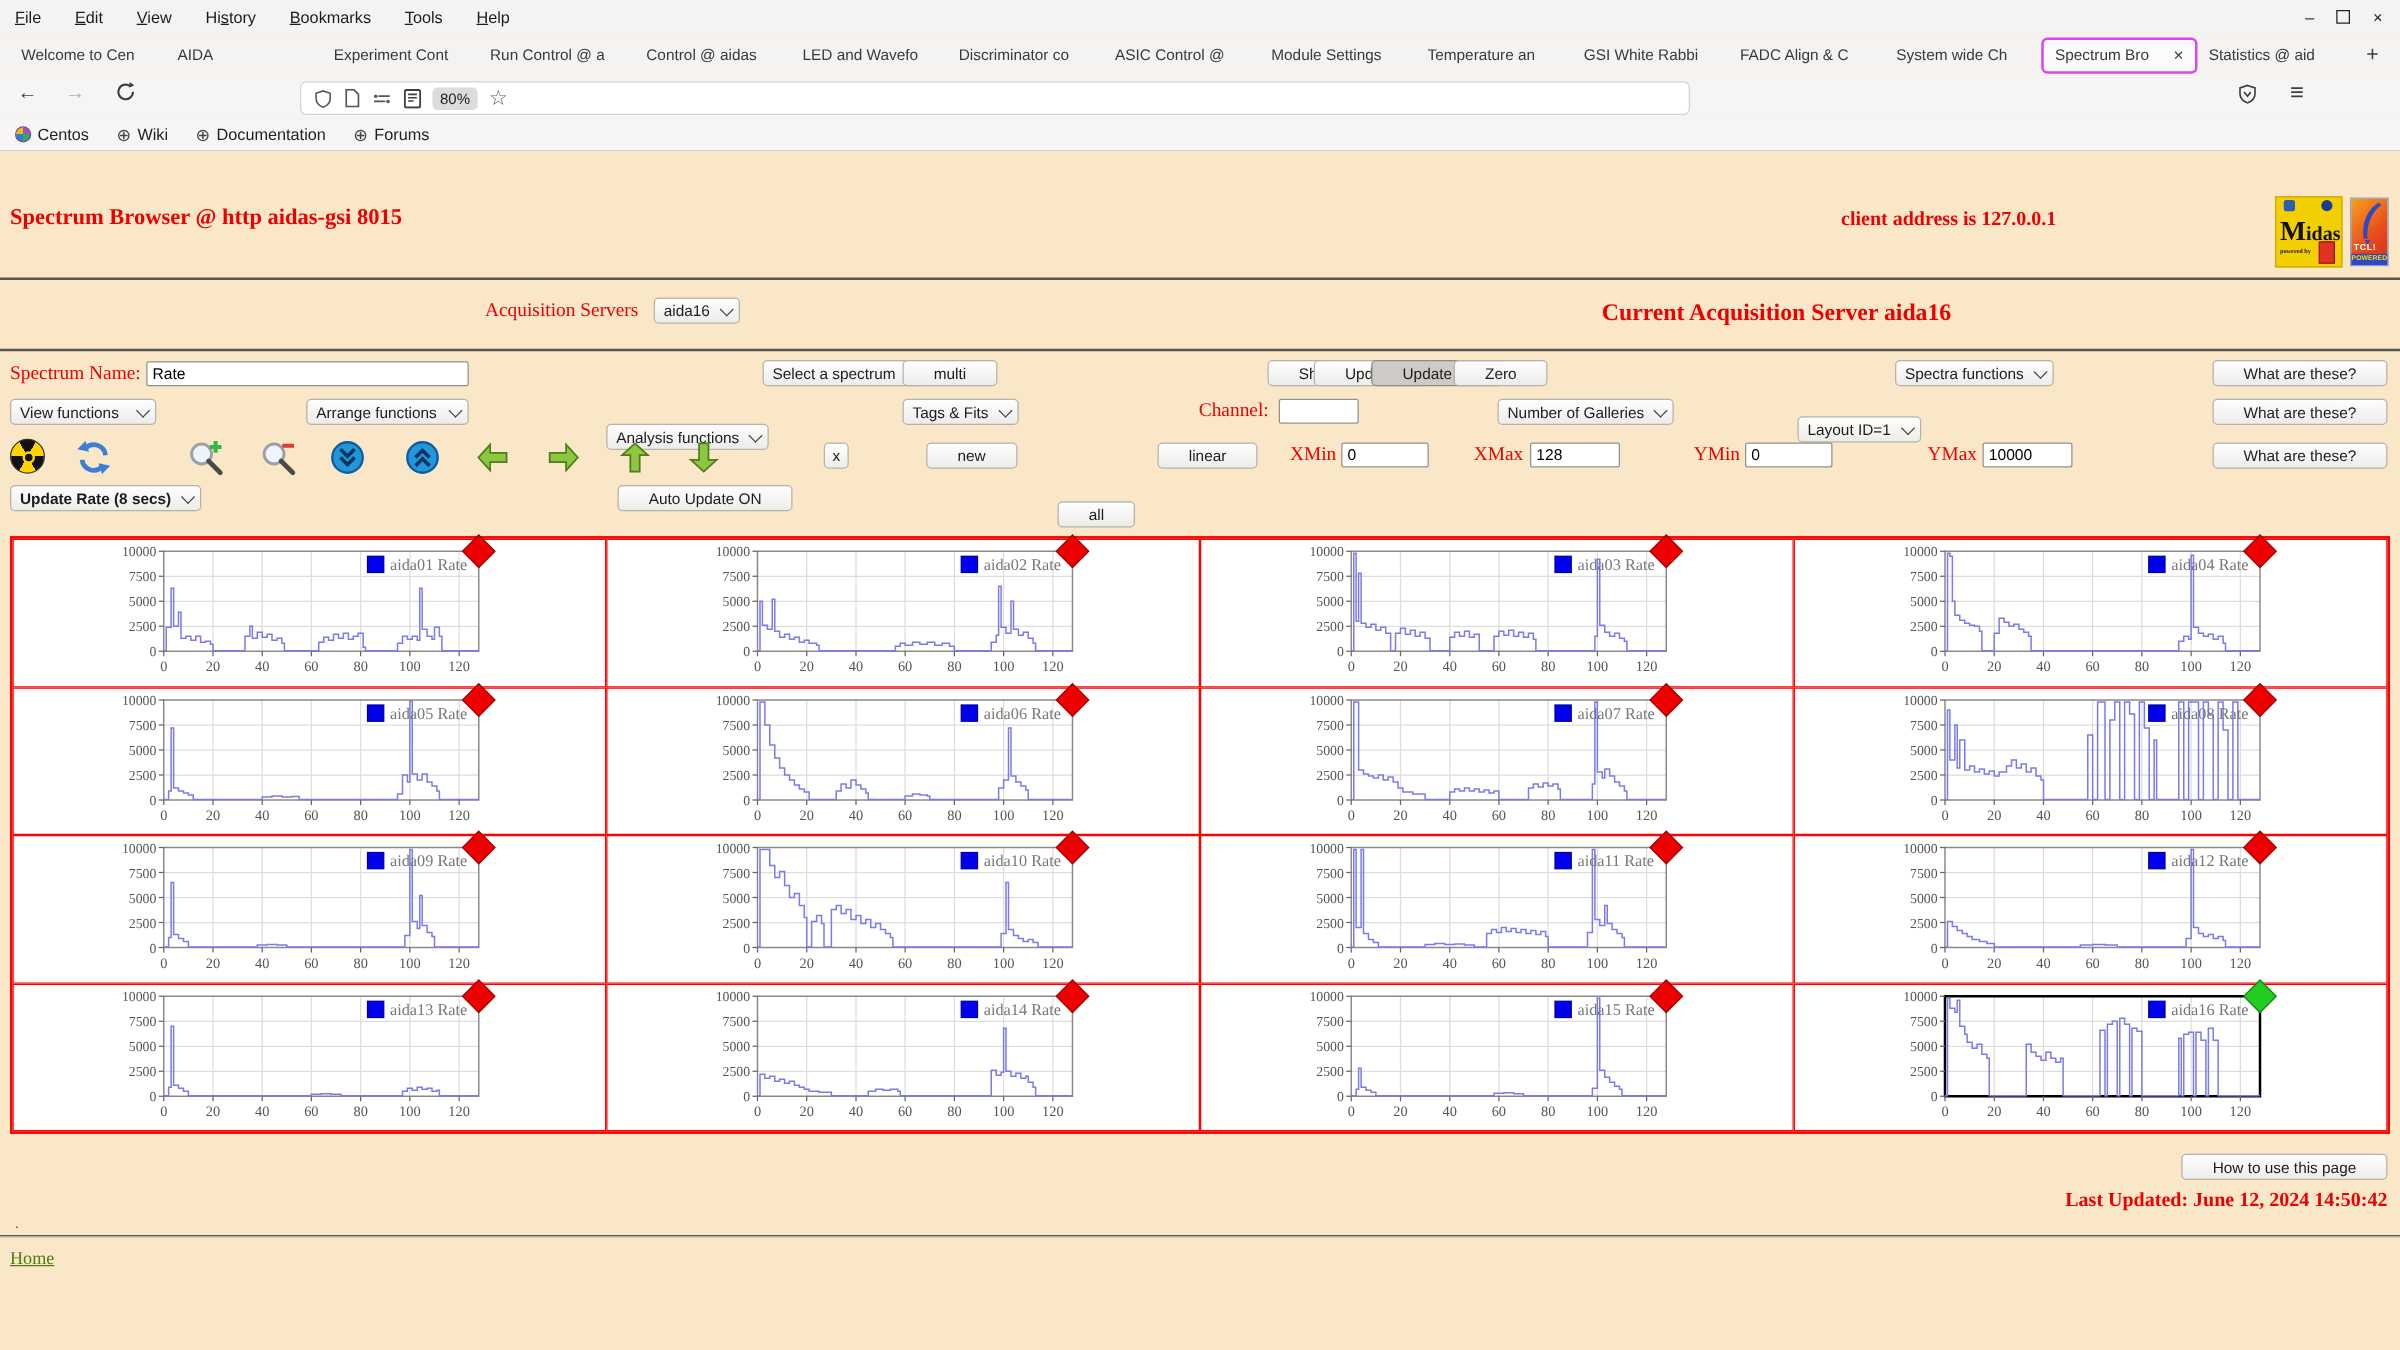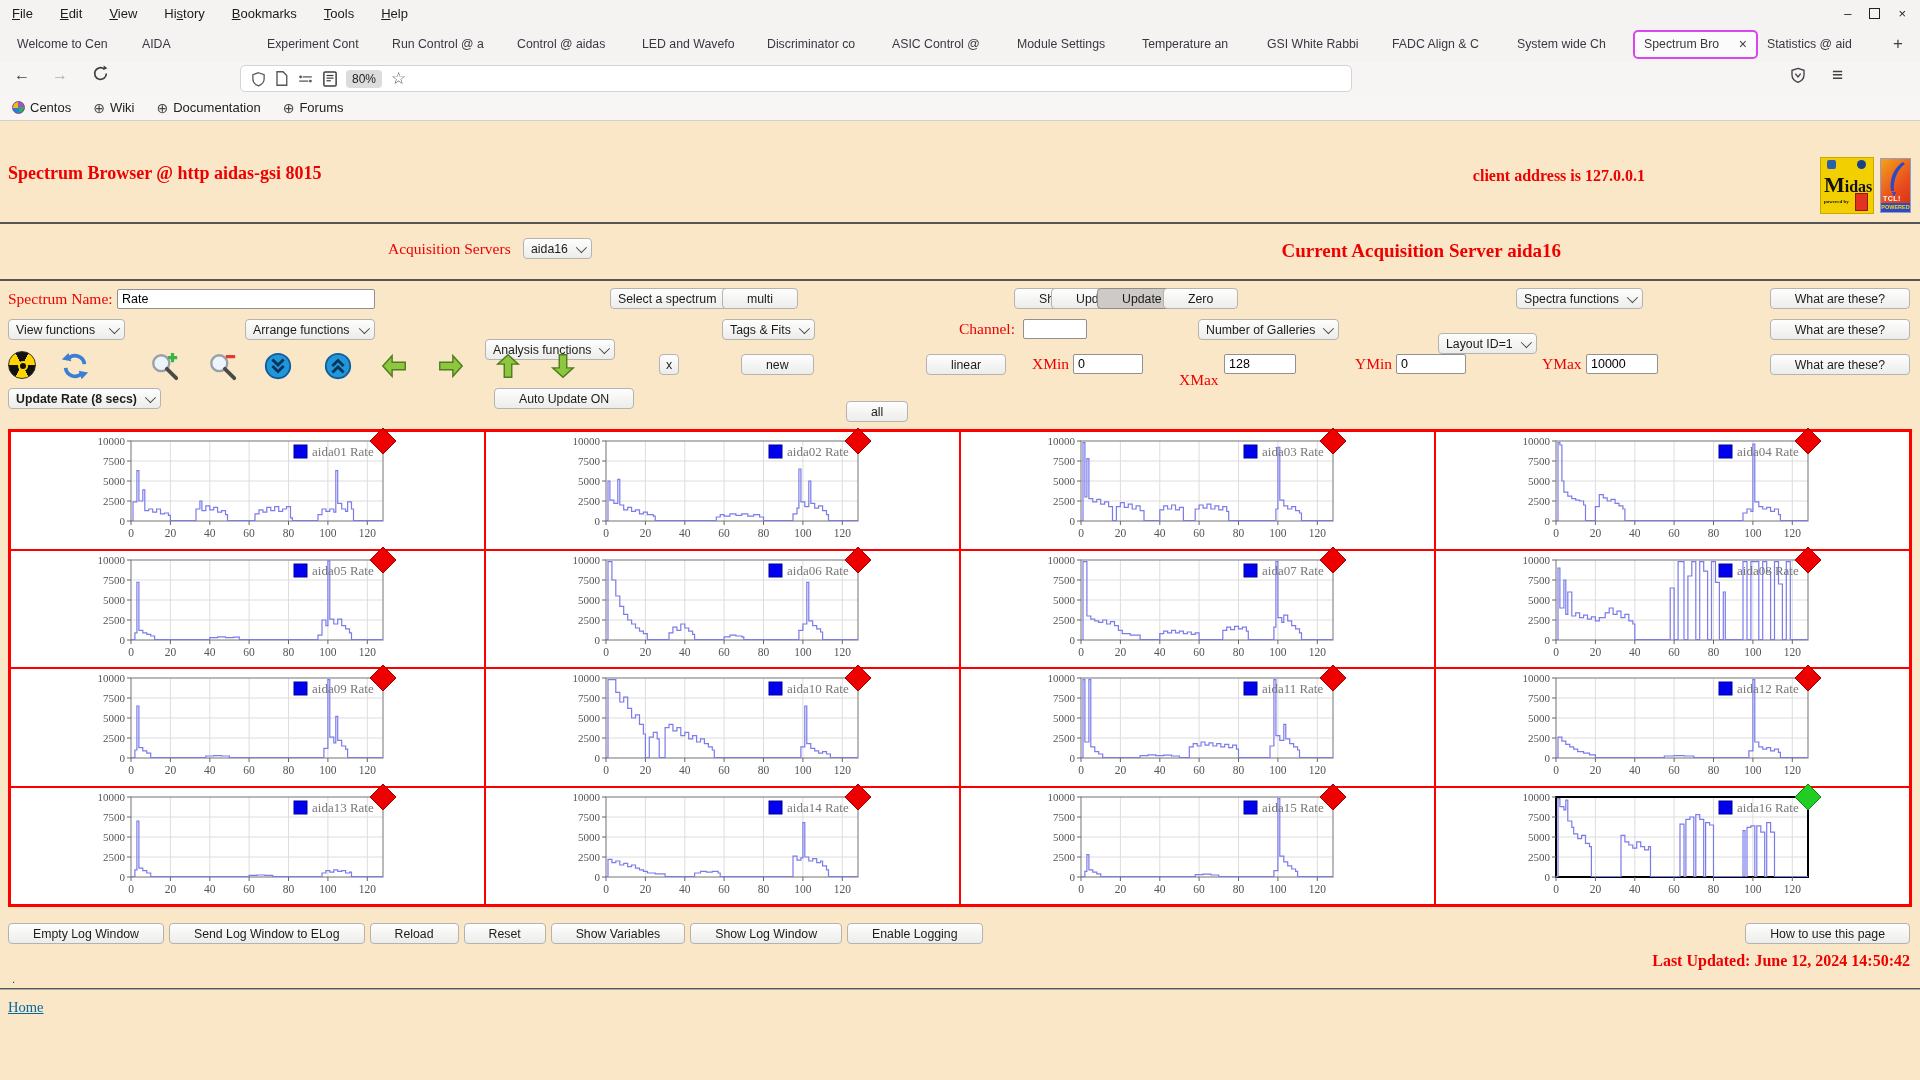--- a/index.html
+++ b/index.html
@@ -59,21 +59,21 @@
   .midas .mtitle{position:absolute;left:3px;top:14px;font-size:16px;font-weight:bold;}
   .midas .mtitle .bigM{font-size:22px;}
   .midas .pb{position:absolute;left:3px;bottom:9px;font-size:5px;font-weight:bold;}
   .midas .mini{position:absolute;right:5px;bottom:2px;width:13px;height:18px;background:#e23222;border:1px solid #8e1a10;box-sizing:border-box;}
   .midas .d1{position:absolute;left:6px;top:2px;width:9px;height:9px;background:#2a5fae;border-radius:2px;}
   .midas .d2{position:absolute;right:7px;top:2px;width:9px;height:9px;background:#1a3f8e;border-radius:50%;}
   .tcl{position:absolute;left:1880px;top:37px;width:31px;height:55px;background:linear-gradient(135deg,#f5a21b,#e8491d 60%,#d03014);border:1px solid #8d9ecf;box-sizing:border-box;overflow:hidden;}
   .tcl .feather{position:absolute;left:4px;top:2px;width:22px;height:38px;}
   .tcl .tcltxt{position:absolute;left:2px;bottom:10px;font-size:7px;color:#fff;font-weight:bold;letter-spacing:.5px;}
   .tcl .pow{position:absolute;left:0;bottom:0;width:100%;height:9px;background:#2c49c8;color:#ffd400;font-size:5.5px;text-align:center;line-height:9px;font-weight:bold;}
-  .home-link{font-family:"Liberation Serif",serif;color:#0369a1;text-decoration:underline;font-size:14.5px;}
+  .home-link{font-family:"Liberation Serif",serif;color:#4d7c0f;text-decoration:underline;font-size:14.5px;}
   .dot{font-size:11px;color:#333;}
 </style>
 </head>
 <body>
 
 <div class="menubar">
     <span class="menu-item"><u>F</u>ile</span>
     <span class="menu-item"><u>E</u>dit</span>
     <span class="menu-item"><u>V</u>iew</span>
     <span class="menu-item">Hi<u>s</u>tory</span>
@@ -297,21 +297,21 @@
             <path d="M4 12h14V5l10 11-10 11v-7H4z" fill="#8dc63f" stroke="#4e7d1e" stroke-width="1.5"></path>
           </g>
         </svg></span>
     </div>
   <div class="btn" style="left:659px;top:233px;padding:0 6px;">x</div>
   <div class="btn" style="left:741px;top:233px;">new</div>
   <div class="btn" style="left:846px;top:233px;margin-top:47px;">all</div>
   <div class="btn" style="left:926px;top:233px;">linear</div>
   <div class="abs serif-red" style="left:1032px;top:234px;font-size:15.5px;">XMin</div>
   <input class="tinput" style="left: 1073px; top: 233px; width: 70px;" value="0">
-  <div class="abs serif-red" style="left:1179px;top:250px;font-size:15.5px;">XMax</div>
+  <div class="abs serif-red" style="left:1179px;top:234px;font-size:15.5px;">XMax</div>
   <input class="tinput" style="left: 1224px; top: 233px; width: 72px;" value="128">
   <div class="abs serif-red" style="left:1355px;top:234px;font-size:15.5px;">YMin</div>
   <input class="tinput" style="left: 1396px; top: 233px; width: 70px;" value="0">
   <div class="abs serif-red" style="left:1542px;top:234px;font-size:15.5px;">YMax</div>
   <input class="tinput" style="left: 1586px; top: 233px; width: 72px;" value="10000">
   <div class="btn" style="right:10px;top:233px;">What are these?</div>
 
   <div class="sel" style="left:8px;top:267px;min-width:122px;font-weight:bold;">
       <span>Update Rate (8 secs)</span>
       <span class="chev"></span>
@@ -1002,27 +1002,18 @@
           <line class="tk" x1="284.3" y1="88" x2="284.3" y2="92"></line>
           <text class="xtl" x="284.3" y="104">120</text>
           <path class="series" d="M 48.0 87.5 H 50.0 V 9.6 H 51.9 V 17.6 H 55.9 V 20.8 H 57.8 V 11.2 H 59.8 V 32.0 H 63.8 V 38.4 H 65.7 V 44.8 H 69.7 V 49.6 H 73.6 V 46.4 H 77.5 V 54.4 H 81.5 V 57.6 H 83.4 V 87.5 H 113.0 V 46.4 H 116.9 V 52.8 H 120.8 V 56.0 H 124.8 V 59.2 H 128.7 V 52.8 H 132.7 V 57.6 H 136.6 V 60.8 H 140.5 V 57.6 H 142.5 V 87.5 H 172.0 V 35.2 H 176.0 V 87.5 H 177.9 V 30.4 H 181.9 V 28.0 H 185.8 V 87.5 H 187.8 V 25.6 H 191.7 V 30.4 H 195.7 V 87.5 H 197.6 V 33.6 H 201.6 V 36.0 H 205.5 V 87.5 H 235.0 V 41.6 H 237.0 V 87.5 H 239.0 V 38.4 H 242.9 V 36.8 H 246.8 V 87.5 H 248.8 V 36.8 H 252.8 V 43.2 H 256.7 V 87.5 H 258.7 V 33.6 H 262.6 V 43.2 H 266.5 V 87.5 H 300.0 V 87.5"></path>
           <rect x="211" y="12" width="13" height="13" fill="#0000ee" stroke="#0000a0"></rect>
           <text class="leg" x="229" y="23">aida16 Rate</text>
           <polygon points="300,-5 313,8 300,21 287,8" fill="#22cc22" stroke="#0a8a0a"></polygon>
         </svg>
       </div>
     </div>
 
-  <div class="abs" style="left:8px;top:802px;display:flex;gap:5px;">
-      <div class="btn" style="position: static;">Empty Log Window</div>
-      <div class="btn" style="position: static;">Send Log Window to ELog</div>
-      <div class="btn" style="position: static;">Reload</div>
-      <div class="btn" style="position: static;">Reset</div>
-      <div class="btn" style="position: static;">Show Variables</div>
-      <div class="btn" style="position: static;">Show Log Window</div>
-      <div class="btn" style="position: static;">Enable Logging</div>
-    </div>
   <div class="btn" style="right:10px;top:802px;">How to use this page</div>
   <div class="abs serif-red b" style="right:10px;top:831px;font-size:16px;">Last Updated: June 12, 2024 14:50:42</div>
   <div class="abs dot" style="left:12px;top:852px;">.</div>
   <div class="hr3" style="top:867px;"></div>
   <a class="abs home-link" style="left:8px;top:878px;">Home</a>
 </div>
 
 </body></html>

